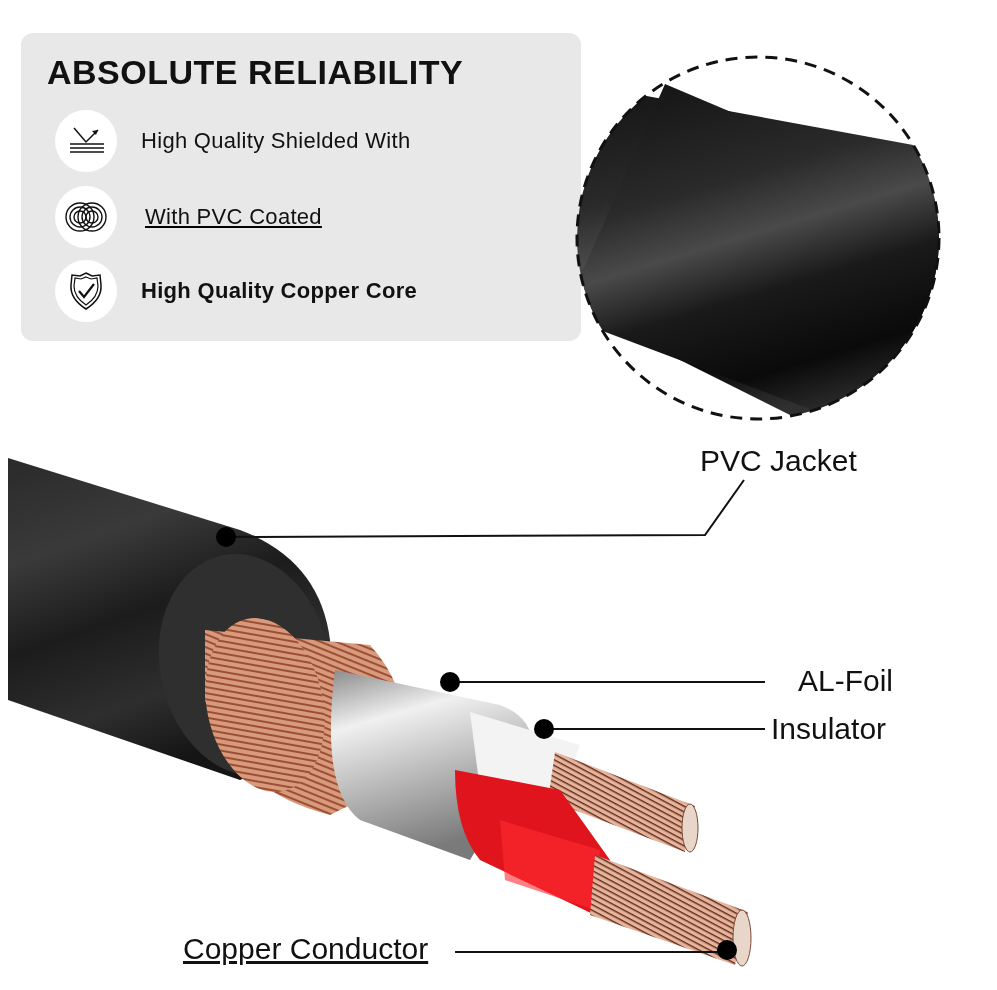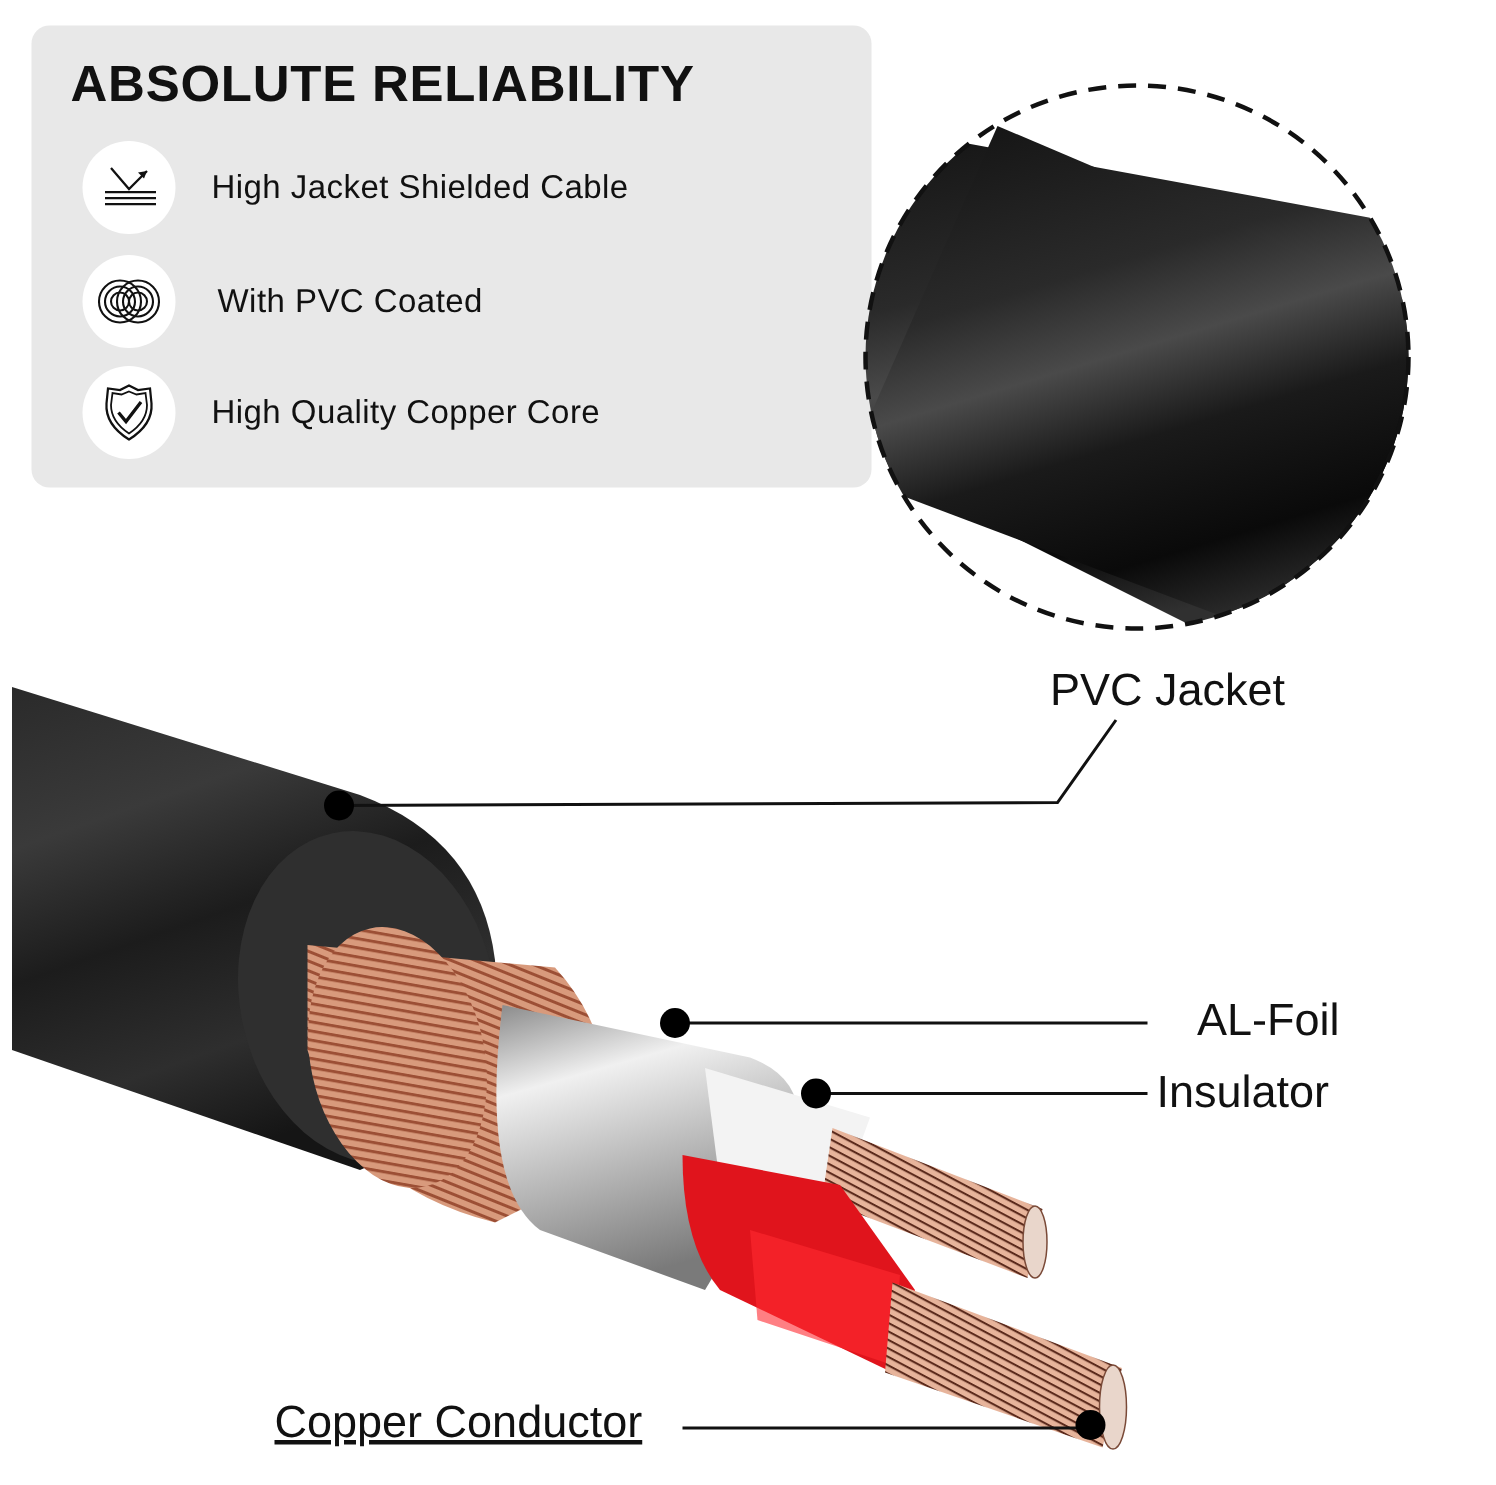--- a/index.html
+++ b/index.html
@@ -1,18 +1,18 @@
 <!DOCTYPE html>
 <html><head>
 <meta charset="utf-8">
 <style>
   html, body { margin:0; padding:0; background:#ffffff; }
   body { width:997px; height:990px; position:relative; overflow:hidden; font-family:"Liberation Sans", sans-serif; }
   .panel {
-    position:absolute; left:21px; top:17px; width:560px; height:308px;
+    position:absolute; left:21px; top:33px; width:560px; height:308px;
     background:#e8e8e8; border-radius:12px;
   }
   .panel-title {
     position:absolute; left:26px; top:20px; font-size:34px; font-weight:bold;
     color:#111; letter-spacing:0.5px; white-space:nowrap;
   }
   .feature { position:absolute; left:34px; height:64px; display:flex; align-items:center; }
   .feature .icon-circle {
     width:62px; height:62px; border-radius:50%; background:#ffffff;
     display:flex; align-items:center; justify-content:center;
@@ -30,40 +30,40 @@
   <div class="feature" style="top:76px;">
     <div class="icon-circle">
       <svg width="40" height="34" viewBox="0 0 40 34">
         <line x1="4" y1="20" x2="38" y2="20" stroke="#111" stroke-width="1.5"></line>
         <line x1="4" y1="24" x2="38" y2="24" stroke="#111" stroke-width="1.5"></line>
         <line x1="4" y1="28" x2="38" y2="28" stroke="#111" stroke-width="1.5"></line>
         <polyline points="8,4 20,18 32,6" fill="none" stroke="#111" stroke-width="1.5"></polyline>
         <polygon points="32,6 26,7 30,11" fill="#111"></polygon>
       </svg>
     </div>
-    <div class="label">High Jacket Shielded Cable</div>
+    <div class="label">High Quality Shielded With</div>
   </div>
 
-  <div class="feature" style="top:152px;">
+  <div class="feature" style="top:152px;text-decoration:underline;">
     <div class="icon-circle">
       <svg width="46" height="34" viewBox="0 0 46 34">
         <g fill="none" stroke="#111" stroke-width="1.4">
           <circle cx="17" cy="17" r="14"></circle>
             <circle cx="17" cy="17" r="10"></circle>
             <circle cx="17" cy="17" r="6"></circle>
           <circle cx="29" cy="17" r="14"></circle>
             <circle cx="29" cy="17" r="10"></circle>
             <circle cx="29" cy="17" r="6"></circle>
         </g>
       </svg>
     </div>
     <div class="label" style="margin-left:28px;">With PVC Coated</div>
   </div>
 
-  <div class="feature" style="top:226px;">
+  <div class="feature" style="top:226px;font-weight:bold;">
     <div class="icon-circle">
       <svg width="36" height="40" viewBox="0 0 36 40">
         <path d="M18 2 L24 5 L32 4 L33 14 Q34 28 18 38 Q2 28 3 14 L4 4 L12 5 Z" fill="none" stroke="#111" stroke-width="1.5"></path>
         <path d="M18 6 L23 8 L29 7 L30 15 Q30 26 18 34 Q6 26 6 15 L7 7 L13 8 Z" fill="none" stroke="#111" stroke-width="1.2"></path>
         <polyline points="11,20 16,26 26,13" fill="none" stroke="#111" stroke-width="2.2"></polyline>
       </svg>
     </div>
     <div class="label">High Quality Copper Core</div>
   </div>
 </div>

